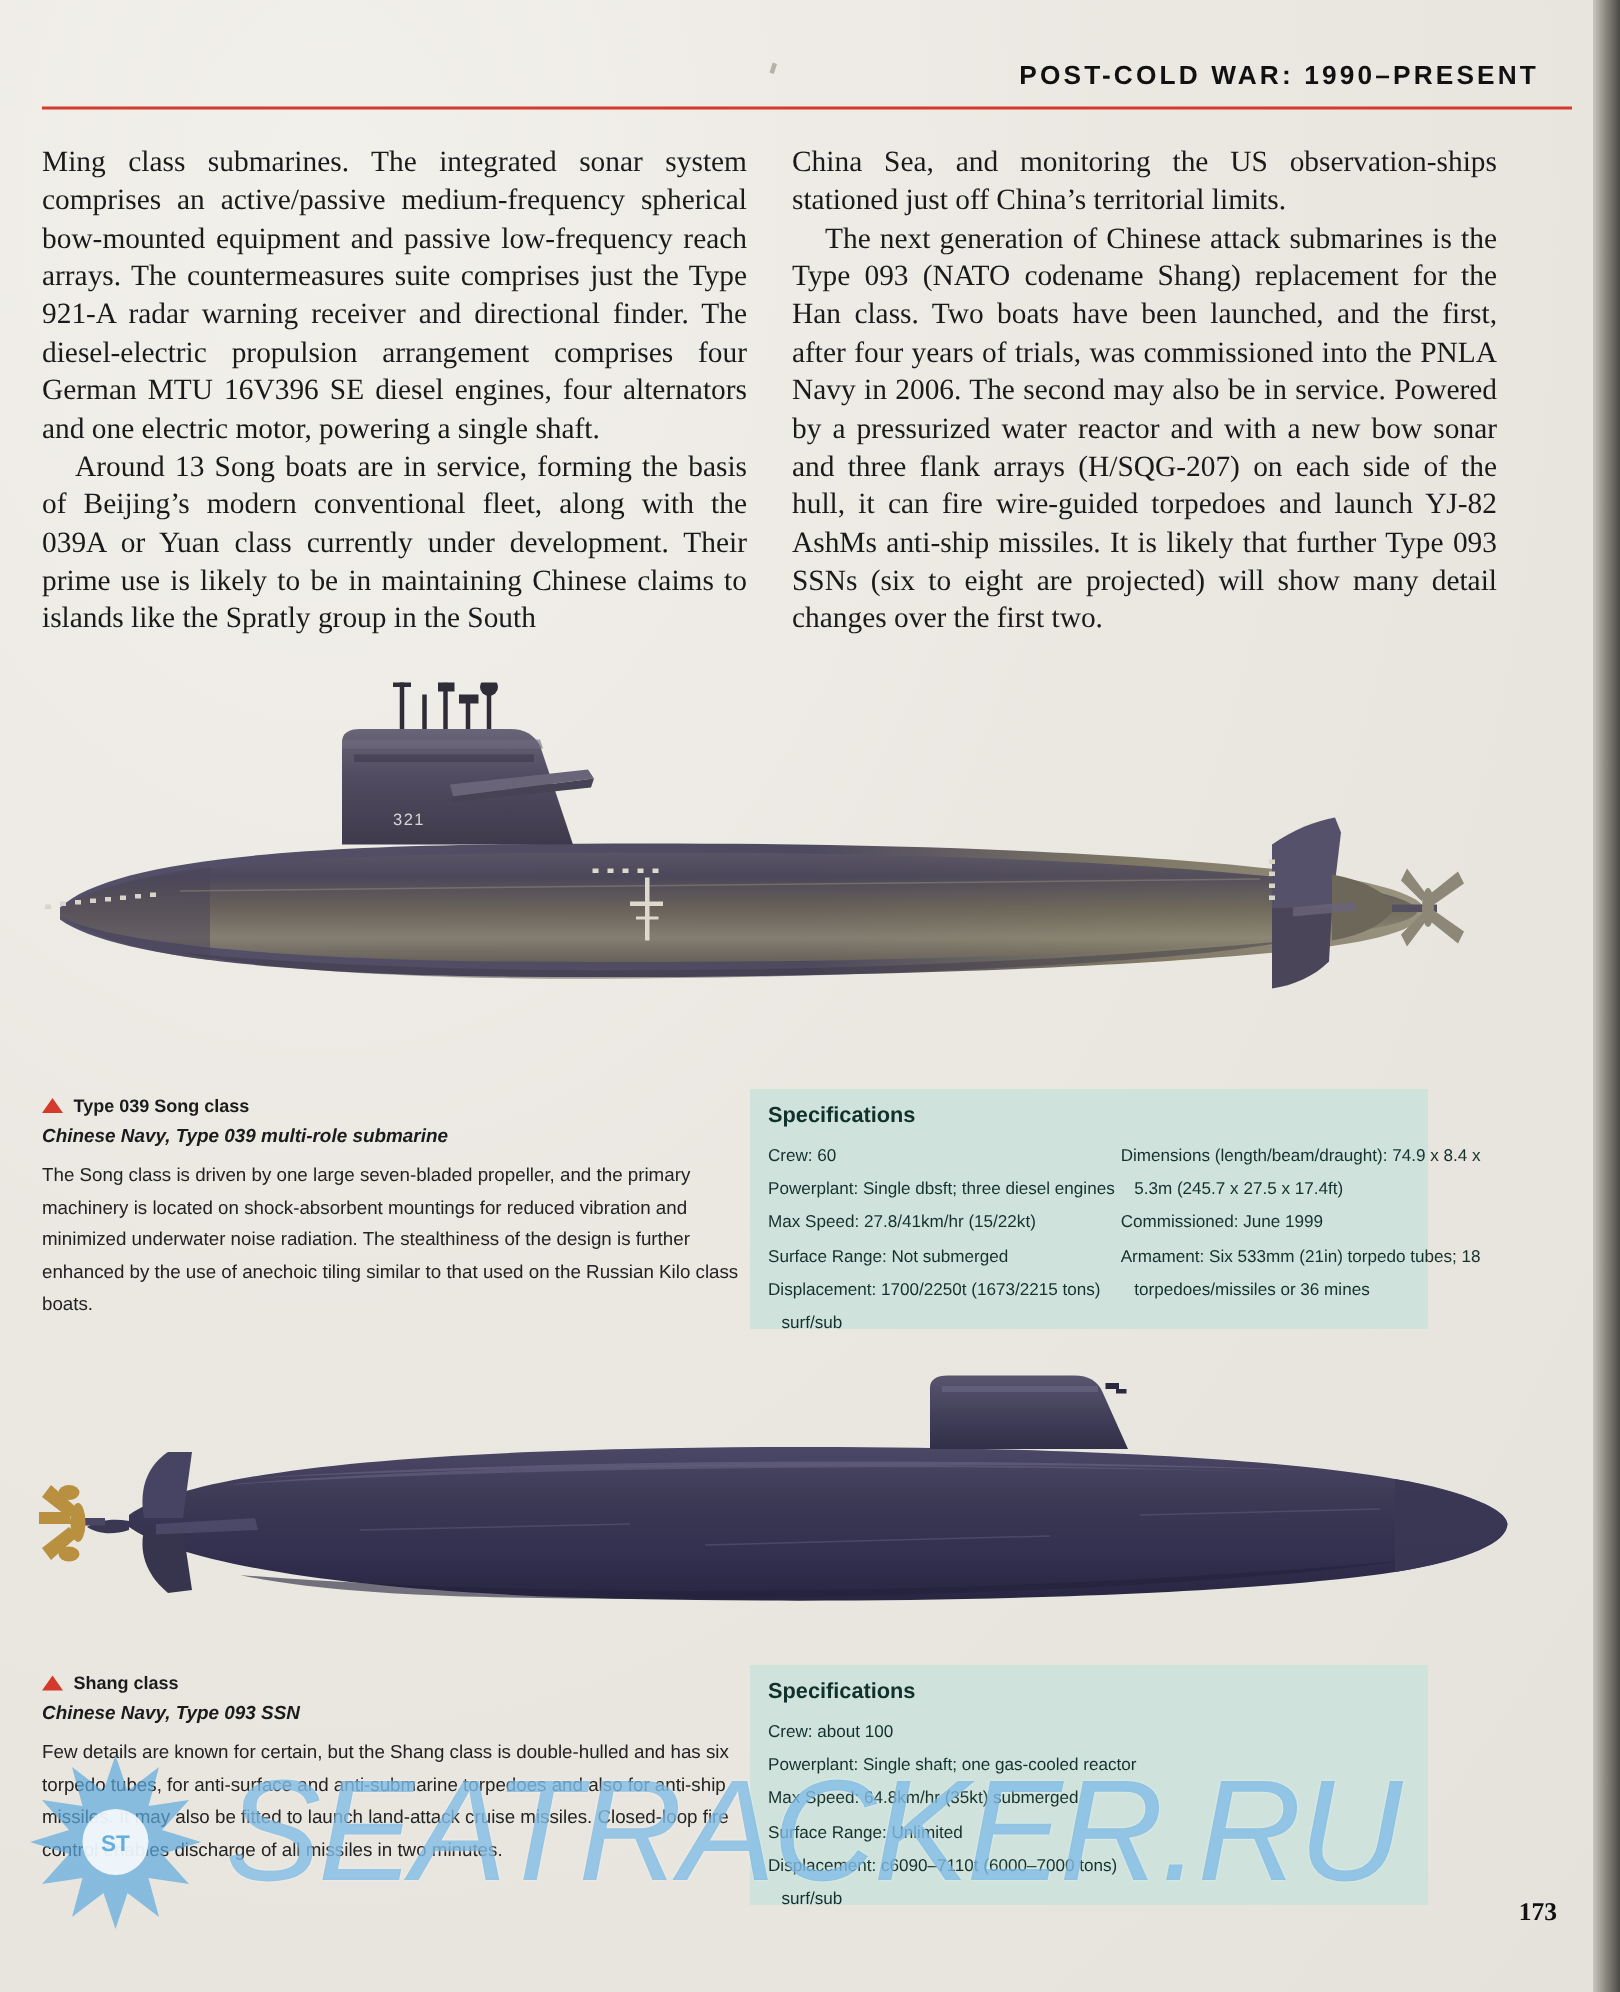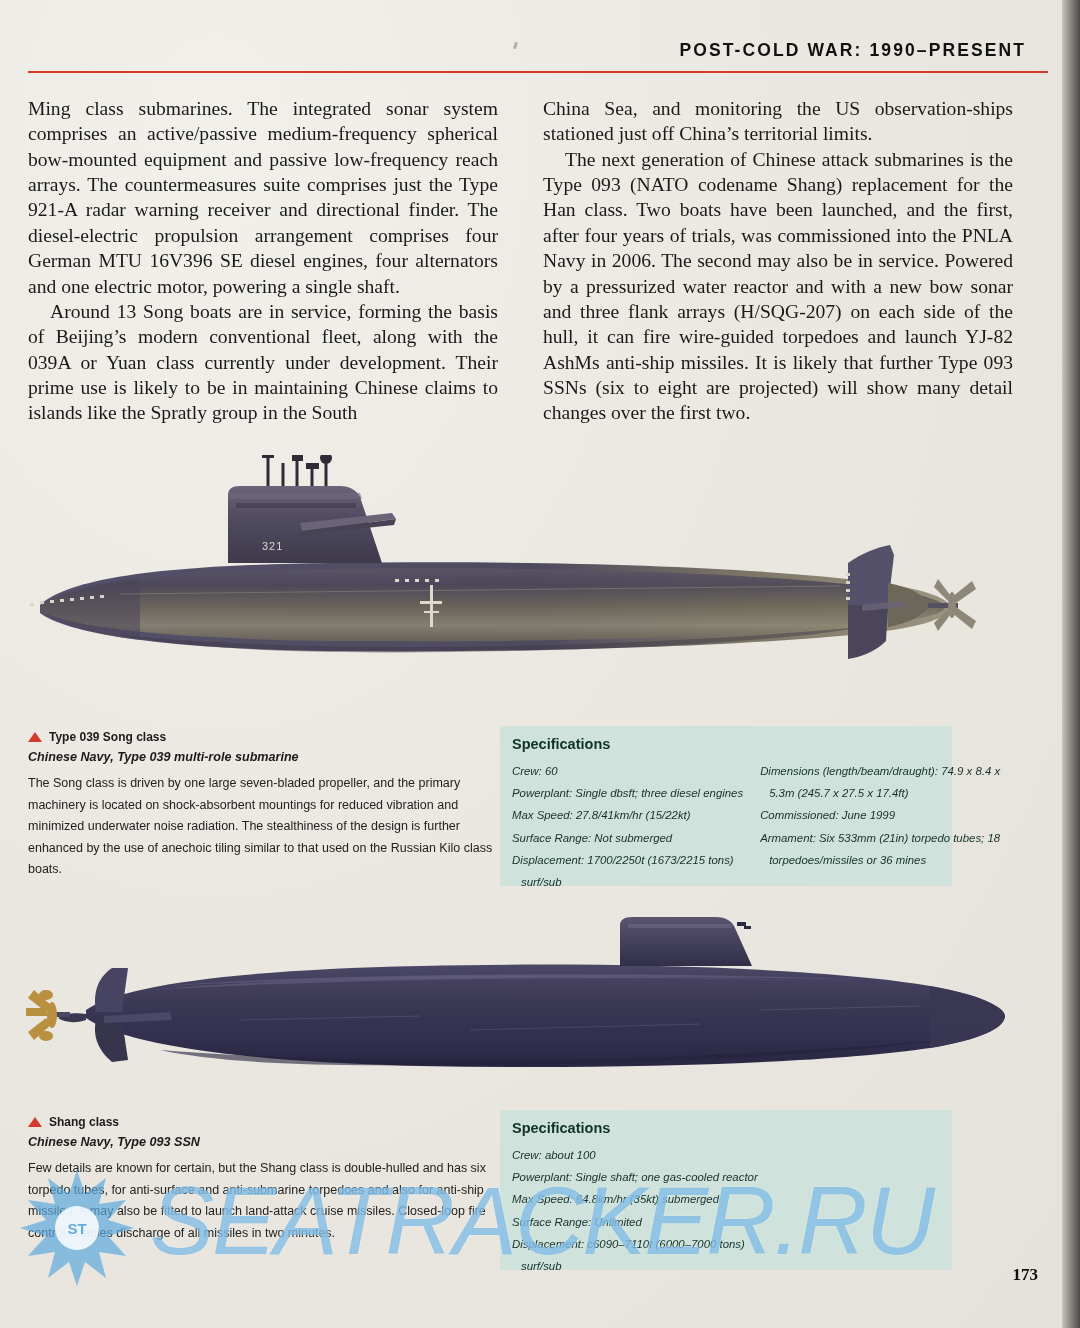--- a/index.html
+++ b/index.html
@@ -32,21 +32,21 @@
     letter-spacing:2.1px;
     color:#111;
   }
   .header-rule{
     position:absolute;left:0;right:0;top:31px;height:2px;background:#d33a2c;
   }
   .speck{position:absolute;left:514px;top:42px;width:3px;height:7px;background:#b5b2a8;transform:rotate(18deg);}
 
   .columns{
     position:absolute;left:28px;top:96px;width:1012px;
-    display:flex;gap:45px;
+    display:flex;gap:30px;
   }
   .col{width:470px;}
   .col p{
     margin:0;
     font-size:19.6px;
     line-height:1.295;
     text-align:justify;
     text-justify:inter-word;
     hyphens:none;
   }
@@ -90,21 +90,21 @@
     position:absolute;
     background:#cfe2dc;
     font-family:"Liberation Sans", sans-serif;
     color:#15312c;
     padding:10px 28px 14px 12px;
     box-sizing:border-box;
   }
   .spec-title{
     font-size:14.5px;font-weight:bold;margin-bottom:8px;color:#10302a;
   }
-  .spec-cols{display:flex;gap:17px;font-style:italic;}
+  .spec-cols{display:flex;gap:4px;}
   .spec-col{flex:1;}
   .spec-line{
     font-size:11.4px;line-height:1.95;white-space:nowrap;
   }
   .spec-sub{padding-left:9px;}
 
   .folio{
     position:absolute;right:42px;bottom:43px;
     font-family:Liberation Serif, serif;
     font-weight:bold;font-size:17px;color:#111;

